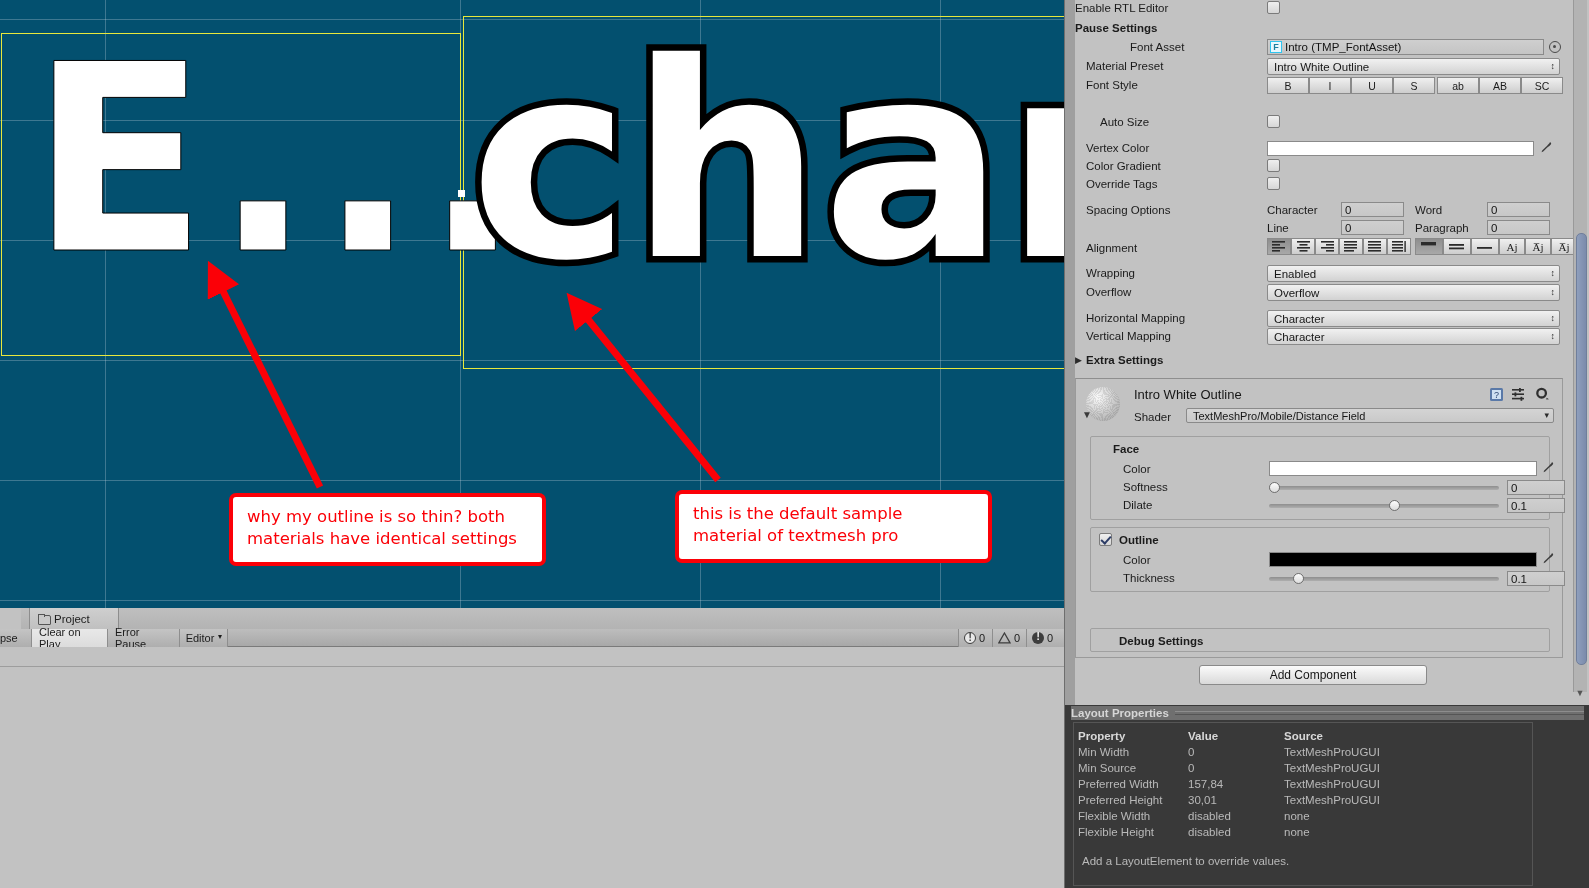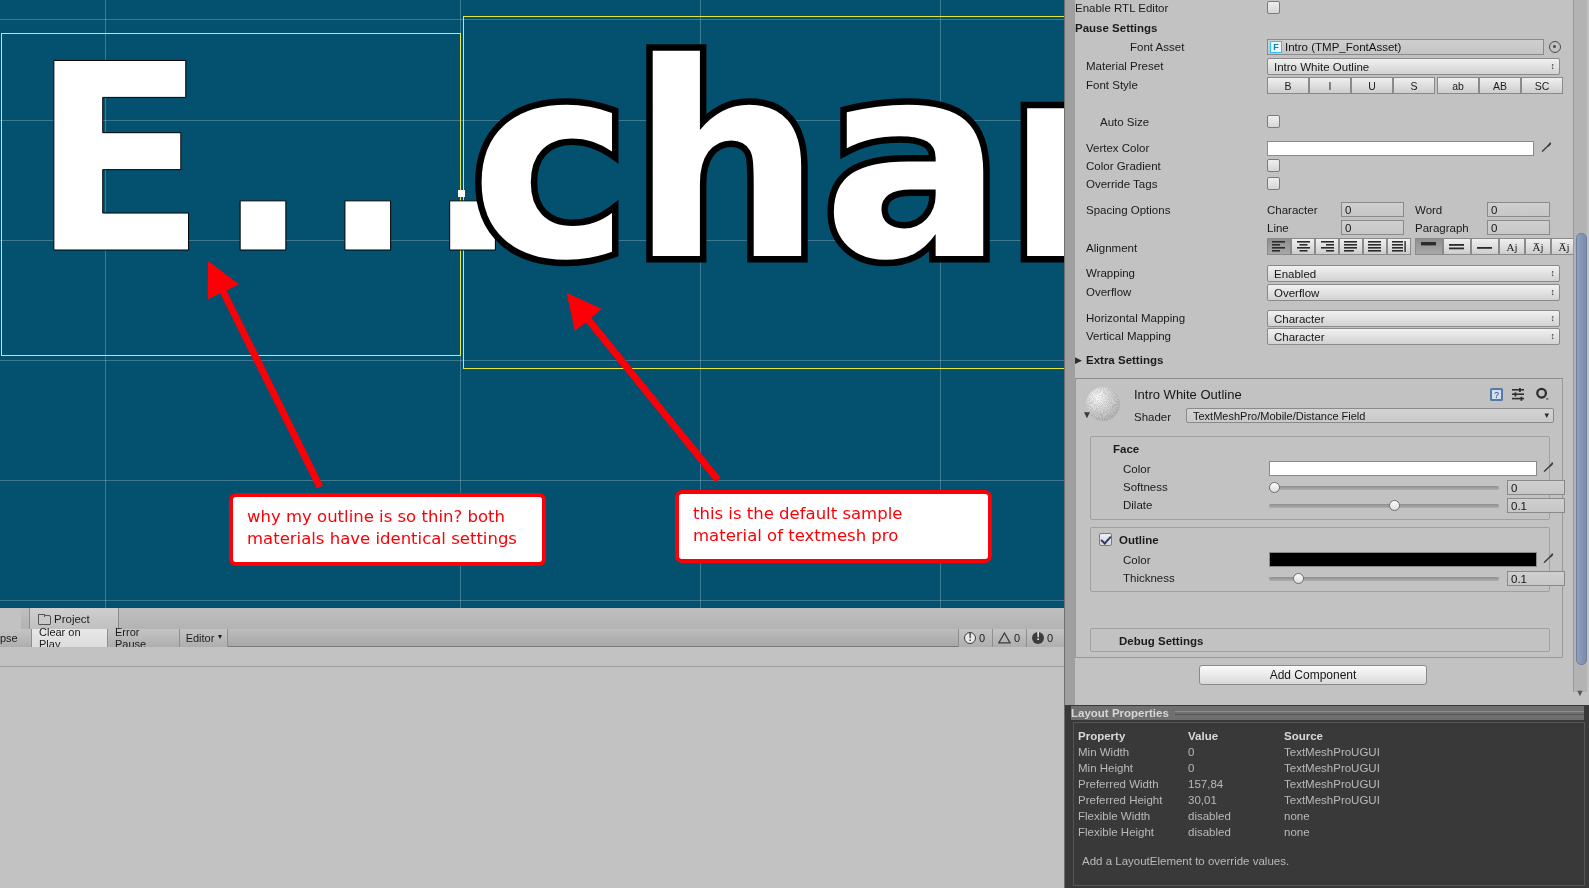--- a/index.html
+++ b/index.html
@@ -284,21 +284,21 @@
     border-left:1px solid #6e6e6e;
   }
   #lp-header {
     position:absolute; left:6px; top:1px; height:14px; width:513px;
     display:flex; align-items:center; gap:6px;
     font-size:11.5px; font-weight:bold; color:#d6d6d6;
     background:#6f6f6f;
   }
   #lp-header .rule { flex:1; height:4px; border-top:1px solid #8d8d8d; border-bottom:1px solid #555; }
   #lp-body {
-    position:absolute; left:8px; top:17px; width:512px; height:164px;
+    position:absolute; left:8px; top:17px; width:460px; height:164px;
     background:#393939; border:1px solid #555;
     color:#b9b9b9;
   }
   #lp-table { position:absolute; left:4px; top:5px; font-size:11.5px; }
   #lp-table .r { display:flex; height:16px; align-items:center; }
   #lp-table .c0 { width:110px; }
   #lp-table .c1 { width:96px; }
   #lp-table .c2 { width:200px; }
   #lp-table .head { font-weight:bold; color:#d8d8d8; }
   #lp-note { position:absolute; left:8px; top:132px; font-size:11.5px; color:#b9b9b9; }
@@ -690,21 +690,21 @@
             <span class="c0">Property</span>
             <span class="c1">Value</span>
             <span class="c2">Source</span>
           </div>
           <div class="r">
             <span class="c0">Min Width</span>
             <span class="c1">0</span>
             <span class="c2">TextMeshProUGUI</span>
           </div>
           <div class="r">
-            <span class="c0">Min Height</span>
+            <span class="c0">Min Source</span>
             <span class="c1">0</span>
             <span class="c2">TextMeshProUGUI</span>
           </div>
           <div class="r">
             <span class="c0">Preferred Width</span>
             <span class="c1">157,84</span>
             <span class="c2">TextMeshProUGUI</span>
           </div>
           <div class="r">
             <span class="c0">Preferred Height</span>

